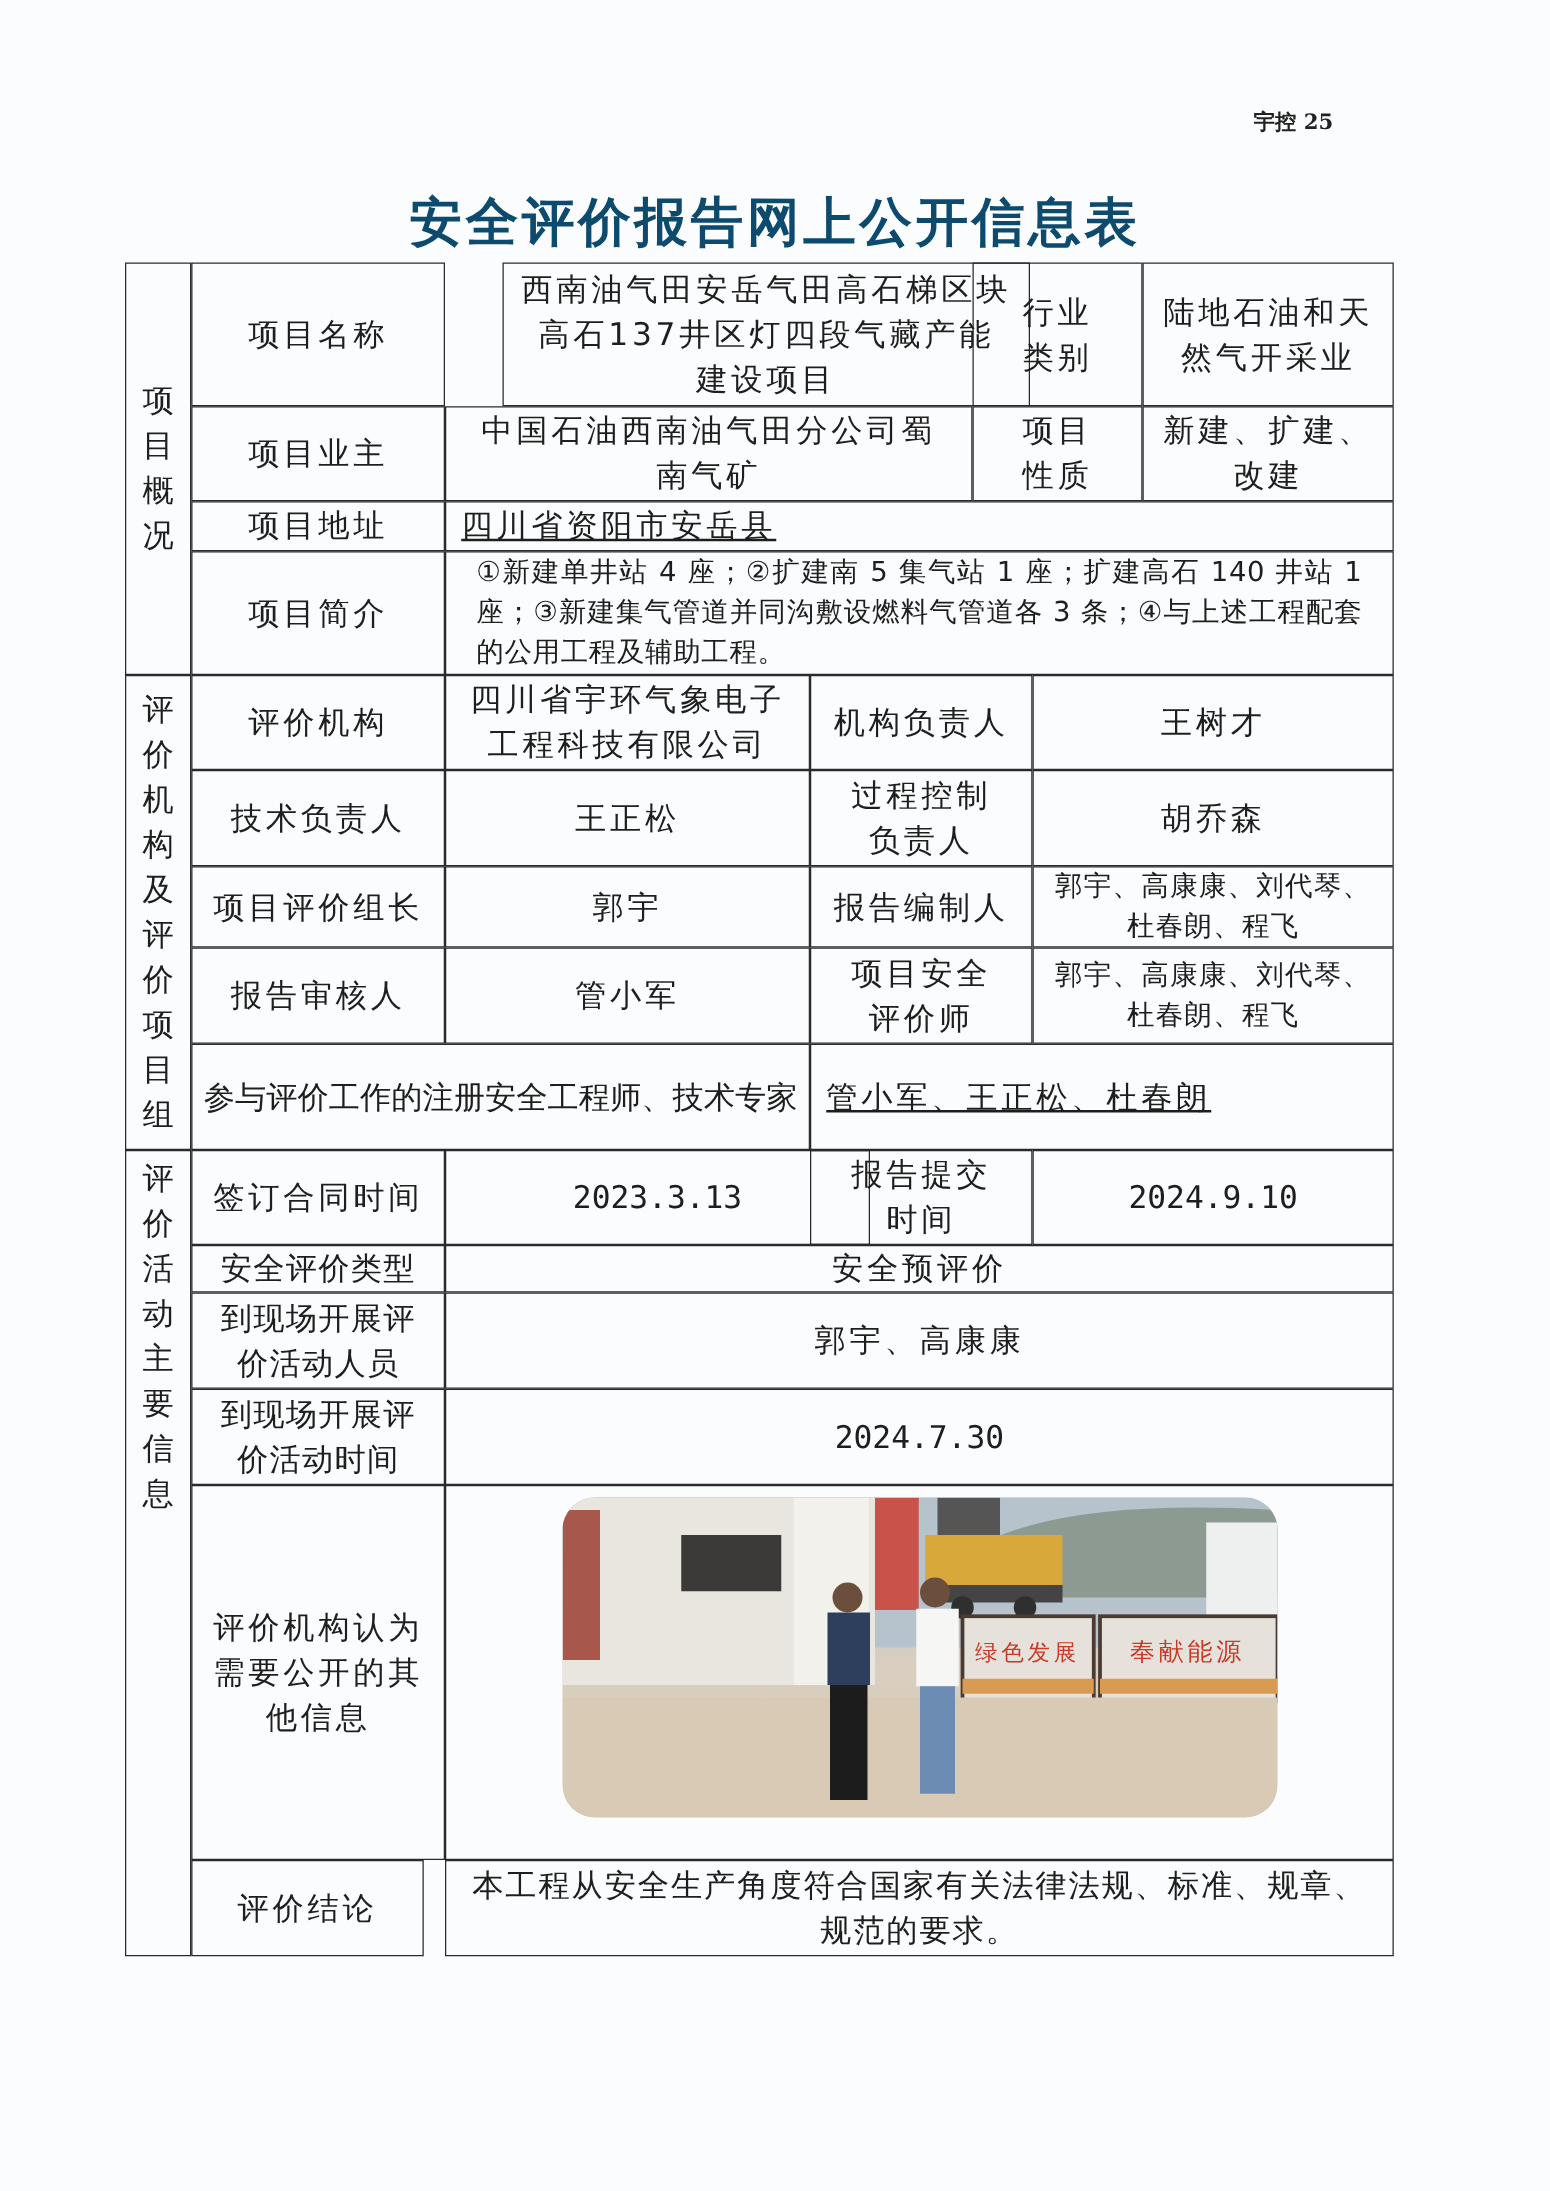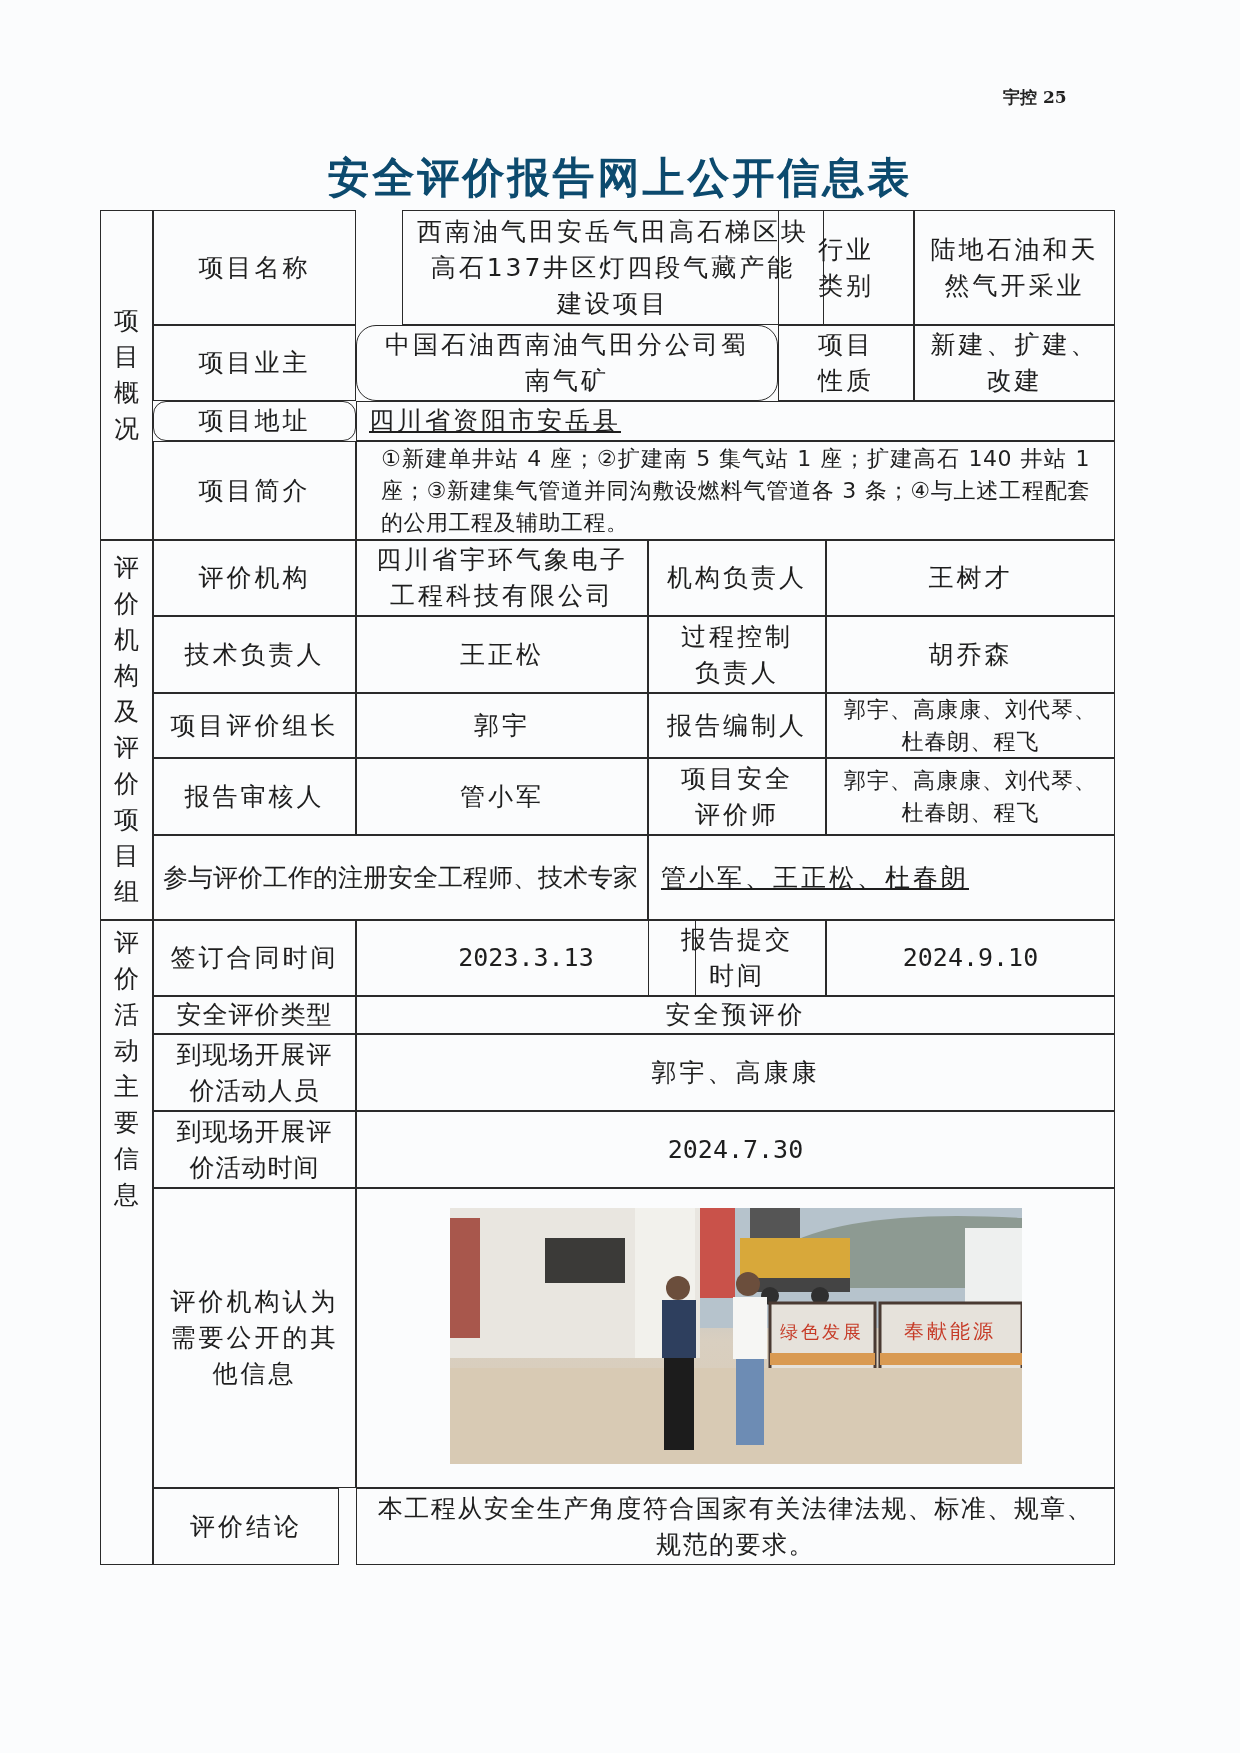--- a/index.html
+++ b/index.html
@@ -26,22 +26,23 @@
     padding: 2px 8px; letter-spacing: 3px;
   }
   .cell.left { justify-content: flex-start; text-align: left; text-decoration: underline; }
   .cell.small { font-size: 22px; line-height: 32px; letter-spacing: 1px; }
   .cell.intro { font-size: 22px; line-height: 32px; letter-spacing: 0.5px; text-align: justify; justify-content: flex-start; align-items: center; padding: 2px 24px; }
   .vlabel { flex-direction: column; letter-spacing: 0; }
   .vlabel span { display: block; line-height: 36px; }
   .mono { font-family: "DejaVu Sans Mono", "Liberation Mono", monospace; letter-spacing: 0; }
   .photo-cell { flex-direction: column; justify-content: flex-start; padding: 0; }
   .photo {
-    position: relative; width: 572px; height: 256px; margin-top: 19px; overflow: hidden;
+    position: relative; width: 572px; height: 256px; margin-top: 9px; overflow: hidden;
     background: linear-gradient(180deg, #a9b8c4 0%, #b7c2c8 20%, #d9cfc0 52%, #d8cbb6 100%);
+    border-radius: 26px;
   }
   .caption { font-size: 29px; letter-spacing: 2px; margin-top: 4px; line-height: 36px; }
 </style>
 </head>
 <body>
 
 <div class="page-code">宇控 25</div>
 <div class="title">安全评价报告网上公开信息表</div>
 
 <div class="cell vlabel" style="left:100px;top:210px;width:53px;height:330px;">
@@ -50,25 +51,25 @@
     <span>概</span>
     <span>况</span>
 </div>
 
 <div class="cell" style="left:153px;top:210px;width:203px;height:115px;">项目名称</div>
 <div class="cell" style="left:356px;top:210px;width:422px;height:115px;padding:2px 14px;margin-left:46px;">西南油气田安岳气田高石梯区块高石137井区灯四段气藏产能建设项目</div>
 <div class="cell" style="left:778px;top:210px;width:136px;height:115px;padding:2px 30px;">行业类别</div>
 <div class="cell" style="left:914px;top:210px;width:201px;height:115px;padding:2px 10px;">陆地石油和天然气开采业</div>
 
 <div class="cell" style="left:153px;top:325px;width:203px;height:76px;">项目业主</div>
-<div class="cell" style="left:356px;top:325px;width:422px;height:76px;padding:2px 18px;border-radius:20px;">中国石油西南油气田分公司蜀南气矿</div>
+<div class="cell" style="left:356px;top:325px;width:422px;height:76px;padding:2px 18px;">中国石油西南油气田分公司蜀南气矿</div>
 <div class="cell" style="left:778px;top:325px;width:136px;height:76px;padding:2px 30px;">项目性质</div>
 <div class="cell" style="left:914px;top:325px;width:201px;height:76px;padding:2px 8px;">新建、扩建、改建</div>
 
-<div class="cell" style="left:153px;top:401px;width:203px;height:40px;border-radius:13px;">项目地址</div>
+<div class="cell" style="left:153px;top:401px;width:203px;height:40px;">项目地址</div>
 <div class="cell left" style="left:356px;top:401px;width:759px;height:40px;padding-left:12px;">四川省资阳市安岳县</div>
 
 <div class="cell" style="left:153px;top:441px;width:203px;height:99px;">项目简介</div>
 <div class="cell intro" style="left:356px;top:441px;width:759px;height:99px;">①新建单井站 4 座；②扩建南 5 集气站 1 座；扩建高石 140 井站 1 座；③新建集气管道并同沟敷设燃料气管道各 3 条；④与上述工程配套的公用工程及辅助工程。</div>
 
 <div class="cell vlabel" style="left:100px;top:540px;width:53px;height:380px;">
   <span>评</span>
     <span>价</span>
     <span>机</span>
     <span>构</span>

